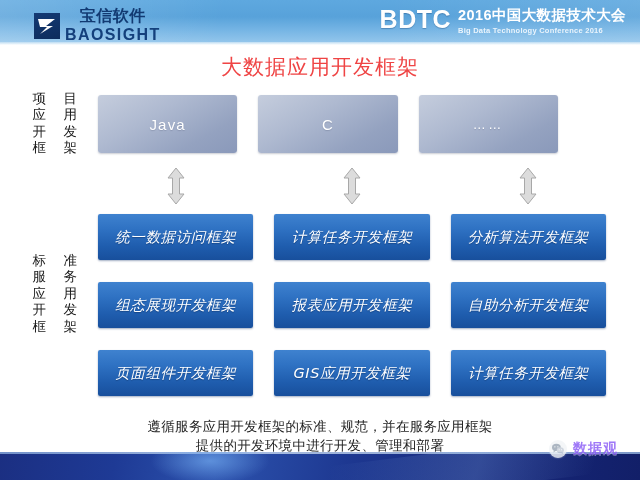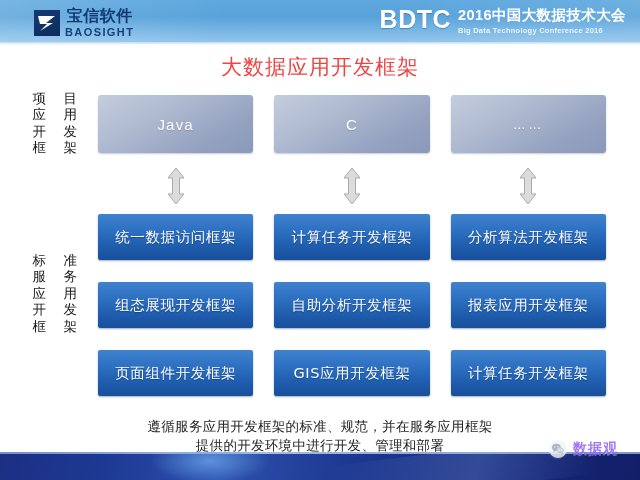--- a/index.html
+++ b/index.html
@@ -72,21 +72,21 @@
     text-align: center;
   }
   .logo-cn {
     font-size: 16px;
     font-weight: bold;
     color: #123a72;
     letter-spacing: 0.5px;
     line-height: 1.05;
   }
   .logo-en {
-    font-size: 11px;
+    font-size: 16px;
     font-weight: bold;
     color: #14407c;
     letter-spacing: 1.4px;
     line-height: 1.1;
     margin-top: 1px;
   }
 
   
   .bdtc-wrap {
     position: absolute;
@@ -153,21 +153,21 @@
     font-family: "DejaVu Sans", "Liberation Sans", sans-serif;
   }
   .side-label span { display: block; }
   #side-label-project { top: 90px; }
   #side-label-standard { top: 252px; }
 
   
   .lang-row {
     position: absolute;
     left: 98px; top: 95px;
-    width: 508px;
+    width: 460px;
     display: flex;
     gap: 21px;
   }
   .lang-box {
     flex: 1 1 0;
     height: 58px;
     border-radius: 3px;
     background: linear-gradient(150deg, #c5cddd 0%, #aeb9d0 38%, #94a2c0 75%, #8a99ba 100%);
     box-shadow: 0 1px 2px rgba(60,70,95,0.28);
     display: flex;
@@ -199,20 +199,21 @@
   
   .fw-grid {
     position: absolute;
     left: 98px; top: 214px;
     width: 508px;
     display: grid;
     grid-template-columns: repeat(3, 1fr);
     grid-auto-rows: 46px;
     column-gap: 21px;
     row-gap: 22px;
+    font-style: italic;
   }
   .fw-box {
     border-radius: 2px;
     background: linear-gradient(180deg, #3f82cf 0%, #2f72c3 32%, #1f5dae 70%, #184f9c 100%);
     box-shadow: 0 1px 2px rgba(25,55,105,0.40);
     display: flex;
     align-items: center;
     justify-content: center;
     color: #ffffff;
     font-size: 14.5px;
@@ -372,22 +373,22 @@
         <polygon points="10,1 18,11 13.5,11 13.5,27 18,27 10,37 2,27 6.5,27 6.5,11 2,11" fill="#dcdcdc" stroke="#a8a8a8" stroke-width="1"></polygon>
       </svg>
     </div>
   </div>
 
   <div class="fw-grid">
     <div class="fw-box">统一数据访问框架</div>
     <div class="fw-box">计算任务开发框架</div>
     <div class="fw-box">分析算法开发框架</div>
     <div class="fw-box">组态展现开发框架</div>
+    <div class="fw-box">报表应用开发框架</div>
     <div class="fw-box">自助分析开发框架</div>
-    <div class="fw-box">报表应用开发框架</div>
     <div class="fw-box">页面组件开发框架</div>
     <div class="fw-box">GIS应用开发框架</div>
     <div class="fw-box">计算任务开发框架</div>
   </div>
 
   <div class="caption">
     <span>遵循服务应用开发框架的标准、规范，并在服务应用框架</span>
     <span>提供的开发环境中进行开发、管理和部署</span>
   </div>
 

